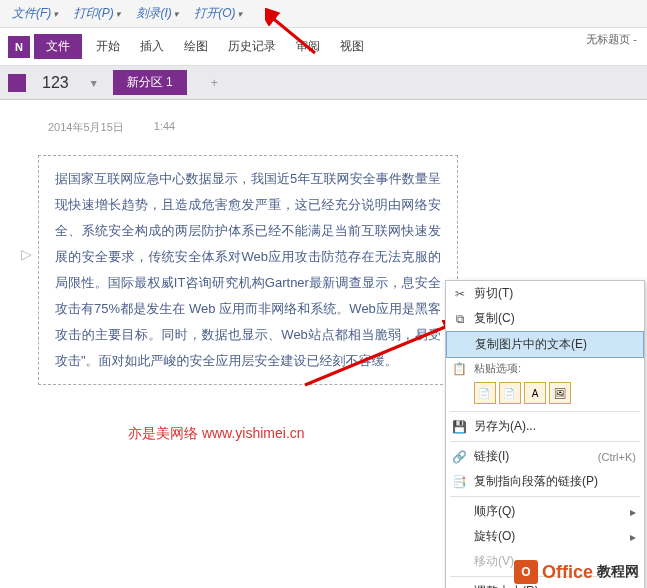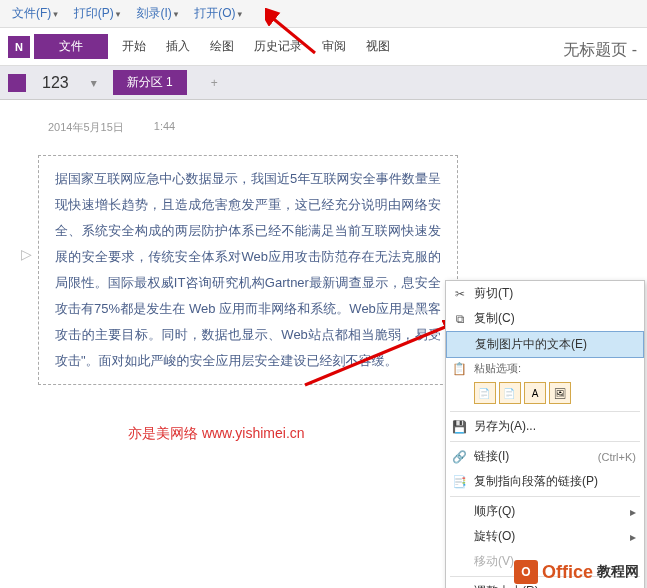--- a/index.html
+++ b/index.html
@@ -1,25 +1,25 @@
 <!DOCTYPE html>
 <html><head>
   <meta charset="utf-8">
   <style>
     * { margin: 0; padding: 0; box-sizing: border-box; }
     body { font-family: "Microsoft YaHei", sans-serif; font-size: 12px; background: #fff; width: 647px; height: 588px; overflow: hidden; position: relative; }
     
-    .top-menu { display: flex; gap: 4px; padding: 3px 6px; background: #f5f5f5; border-bottom: 1px solid #ddd; }
+    .top-menu { display: flex; gap: 4px; padding: 3px 6px; background: #f5f5f5; border-bottom: 1px solid #ddd; font-style: italic; }
     .top-menu-item { color: #3b6fb8; padding: 2px 6px; cursor: pointer; }
     
     .ribbon-bar { display: flex; align-items: center; padding: 6px 8px; background: #fff; border-bottom: 1px solid #ddd; position: relative; }
     .app-icon { width: 22px; height: 22px; background: #7b2d8e; color: #fff; display: flex; align-items: center; justify-content: center; font-weight: bold; margin-right: 4px; font-size: 11px; }
-    .file-tab { background: #7b2d8e; color: #fff; padding: 4px 25px; margin-right: 4px; }
+    .file-tab { background: #7b2d8e; color: #fff; padding: 4px 12px; margin-right: 4px; }
     .ribbon-tab { padding: 4px 10px; color: #404040; cursor: pointer; }
-    .title-label { position: absolute; right: 10px; top: 12px; color: #666; font-size: 16px; }
+    .title-label { position: absolute; right: 10px; top: 4px; color: #666; font-size: 11px; }
     
     .section-bar { display: flex; align-items: center; padding: 4px 8px; background: #e9e9ee; border-bottom: 1px solid #ccc; gap: 16px; }
     .notebook-icon { width: 18px; height: 18px; background: #7b2d8e; display: inline-block; }
     .notebook-name { font-size: 16px; color: #333; margin-right: 6px; }
     .section-tab { background: #7b2d8e; color: #fff; padding: 4px 14px; font-size: 12px; }
     .add-tab { padding: 4px 8px; color: #999; }
     
     .page-area { padding: 20px 28px; position: relative; }
     .date-time { color: #999; font-size: 11px; display: flex; gap: 30px; margin-bottom: 20px; margin-left: 20px; }
     

